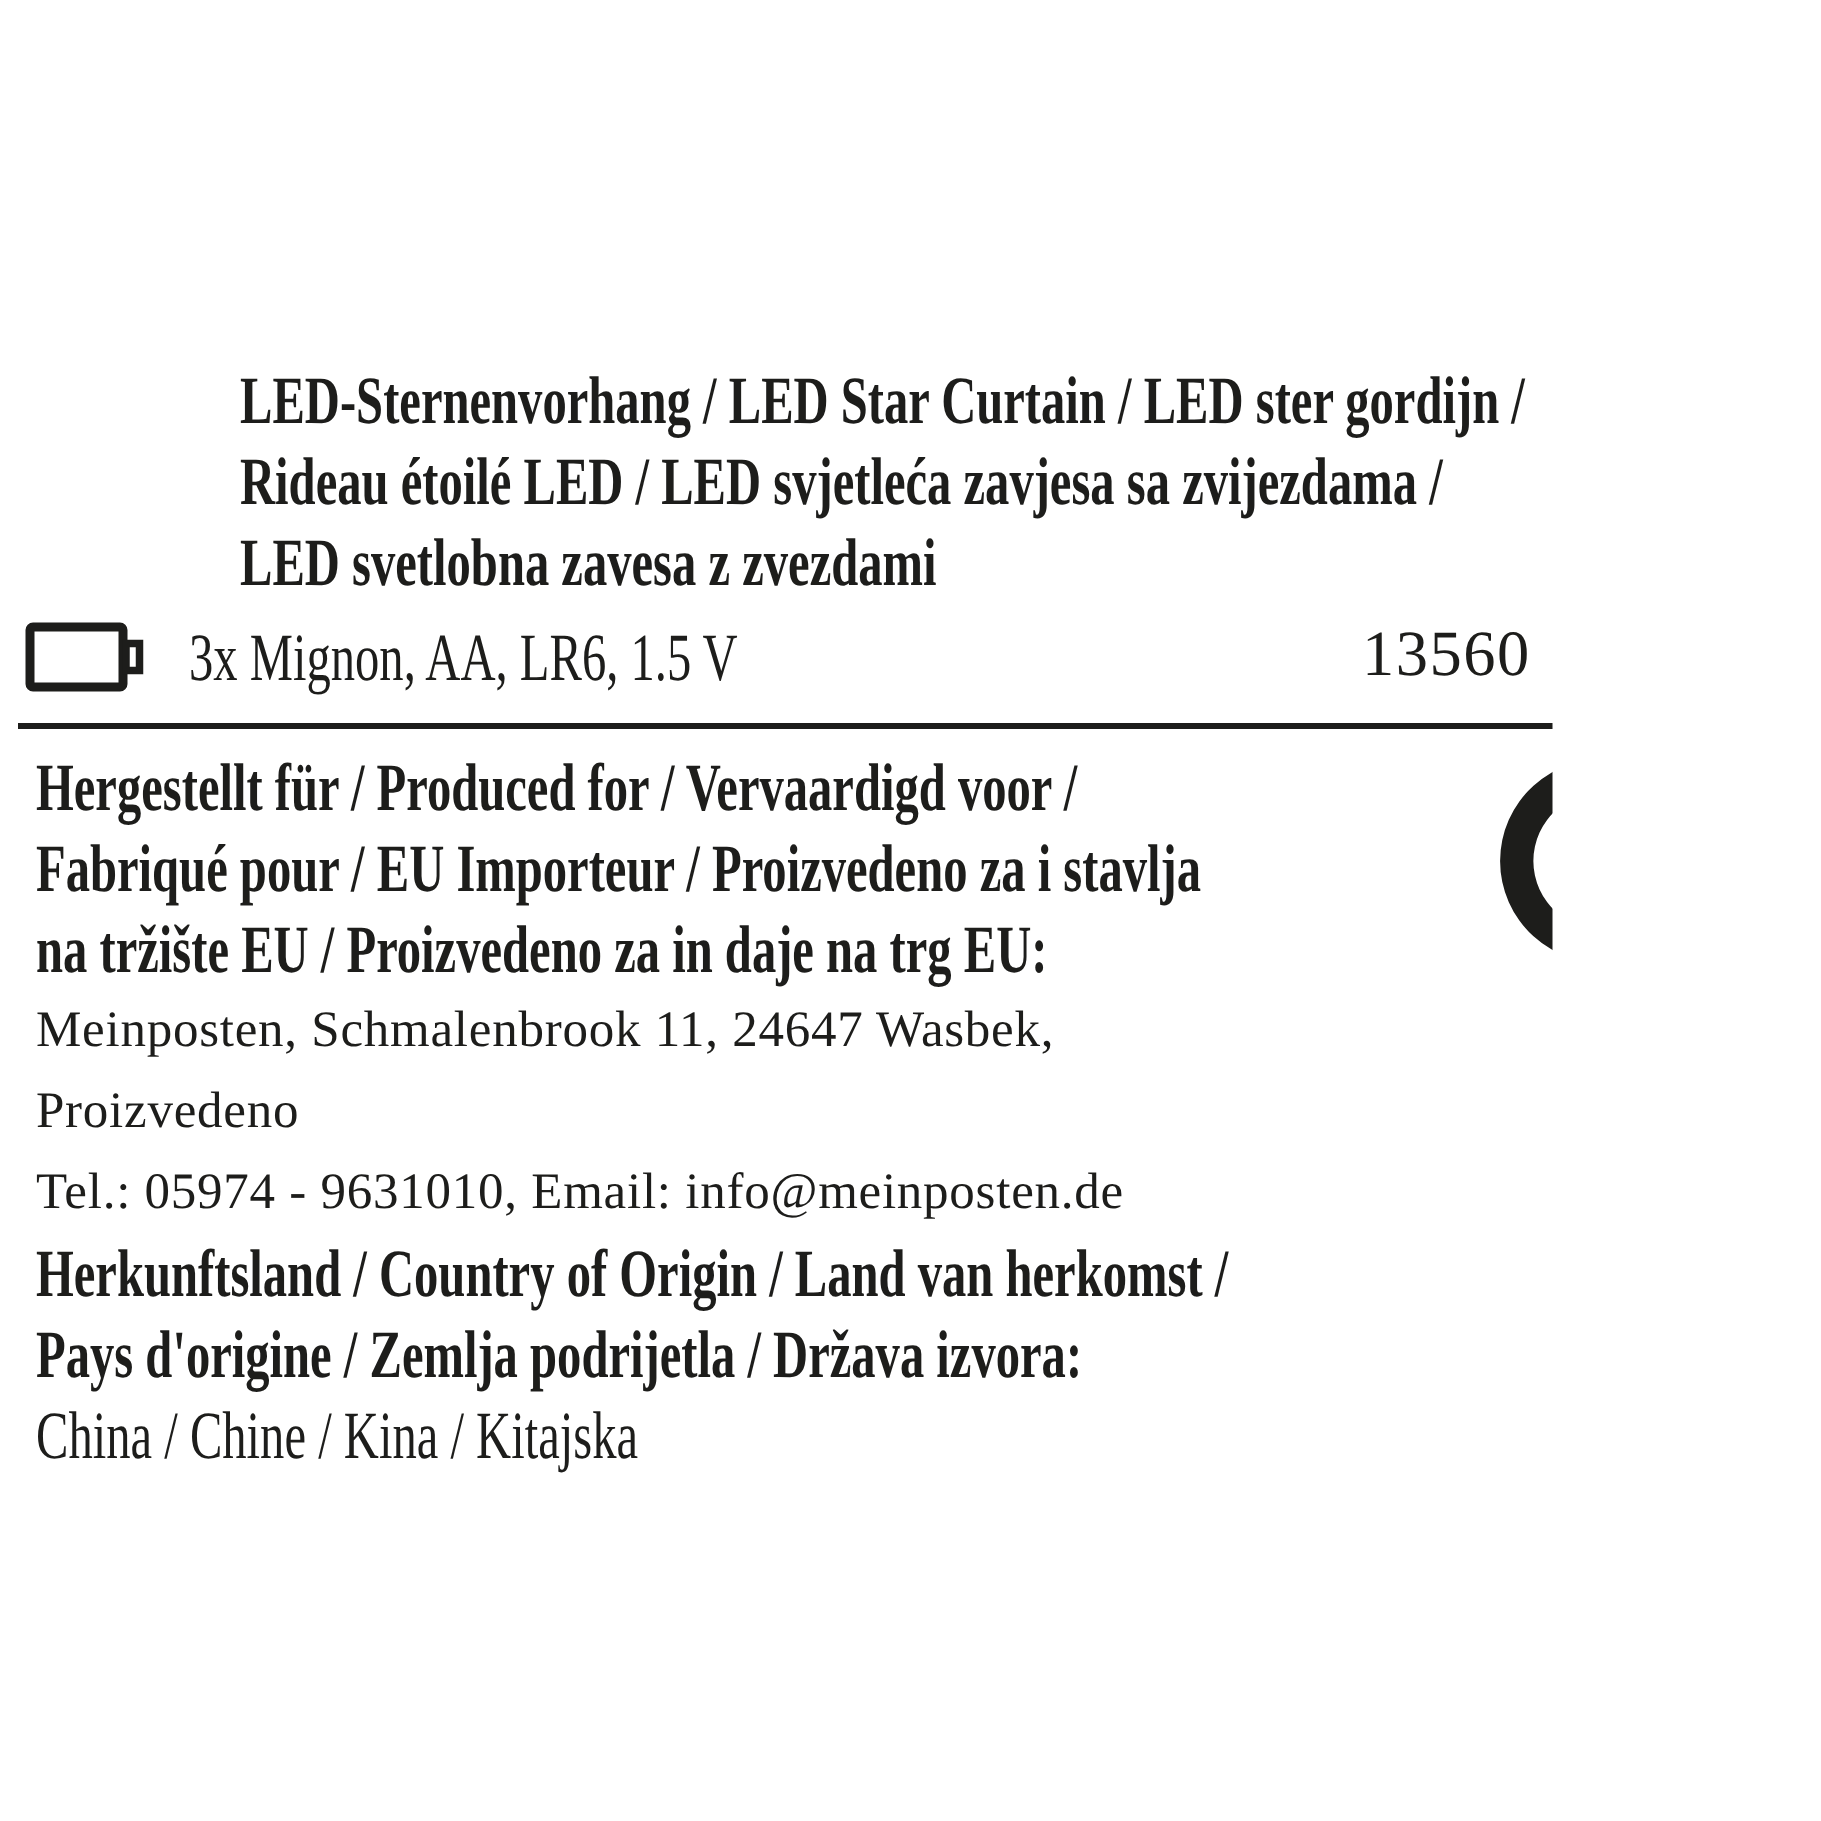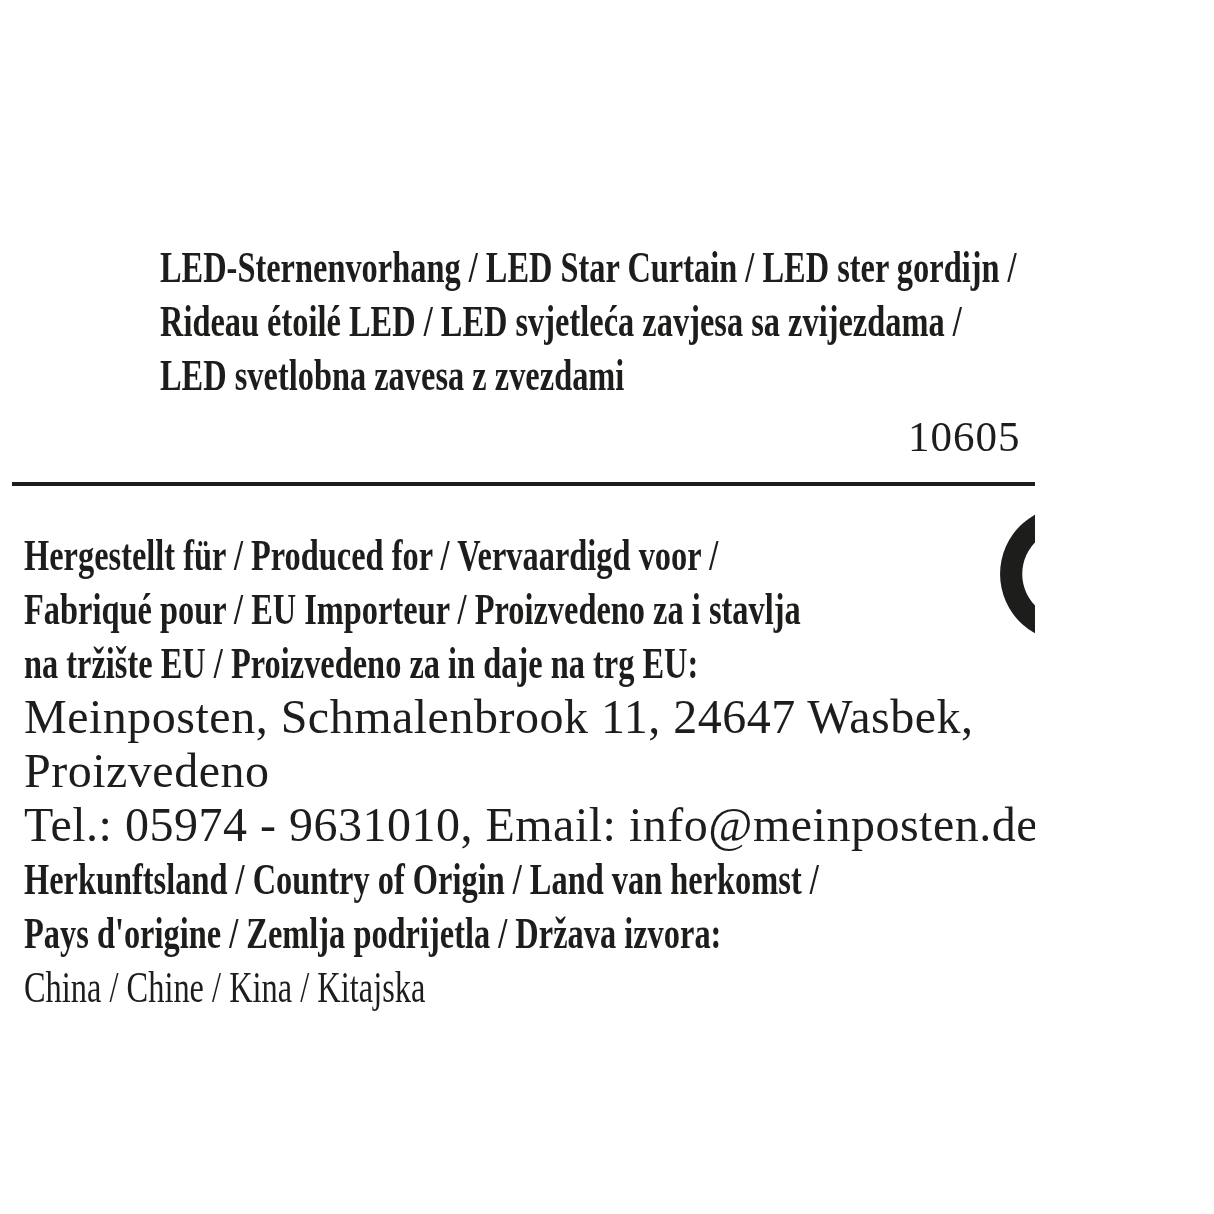--- a/index.html
+++ b/index.html
@@ -62,41 +62,41 @@
     left: 12px;
     top: 482px;
     width: 1184px;
     height: 4px;
     background: #1d1d1b;
   }
   
   .info-block {
     position: absolute;
     left: 24px;
-    top: 528px;
+    top: 498px;
   }
   .info-line {
     height: 54px;
     line-height: 54px;
     white-space: nowrap;
   }
   .bold-cond {
     font-size: 45px;
     font-weight: bold;
     transform: scaleX(0.72);
     transform-origin: 0 50%;
   }
   .cond {
     font-size: 45px;
     font-weight: normal;
     transform: scaleX(0.72);
     transform-origin: 0 50%;
   }
   .regular {
-    font-size: 48px;
+    font-size: 34px;
     font-weight: normal;
     letter-spacing: 0.5px;
   }
   
   .ce-mark {
     position: absolute;
     left: 1000px;
     top: 506px;
   }
   .weee-mark {
@@ -109,22 +109,29 @@
 <body>
 
 <div class="label-root">
 
   <div class="title-block">
     <div class="title-line">LED-Sternenvorhang / LED Star Curtain / LED ster gordijn /</div>
     <div class="title-line">Rideau étoilé LED / LED svjetleća zavjesa sa zvijezdama /</div>
     <div class="title-line">LED svetlobna zavesa z zvezdami</div>
   </div>
 
+  <div class="battery-row">
+    <svg class="battery-svg" width="80" height="50" viewBox="0 0 80 50">
+      <rect x="4" y="5" width="62" height="40" rx="2" fill="none" stroke="#1d1d1b" stroke-width="6"></rect>
+      <rect x="68" y="16" width="9" height="18" fill="none" stroke="#1d1d1b" stroke-width="5"></rect>
+    </svg>
+    <span class="battery-spec">3x Mignon, AA, LR6, 1.5 V</span>
+  </div>
 
-  <div class="article-number">10605</div>
+  <div class="article-number">13560</div>
 
   <div class="divider"></div>
 
   <div class="info-block">
     <div class="info-line bold-cond">Hergestellt für / Produced for / Vervaardigd voor /</div>
     <div class="info-line bold-cond">Fabriqué pour / EU Importeur / Proizvedeno za i stavlja</div>
     <div class="info-line bold-cond">na tržište EU / Proizvedeno za in daje na trg EU:</div>
     <div class="info-line regular">Meinposten, Schmalenbrook 11, 24647 Wasbek,</div>
     <div class="info-line regular">Proizvedeno</div>
     <div class="info-line regular">Tel.: 05974 - 9631010, Email: info@meinposten.de</div>

